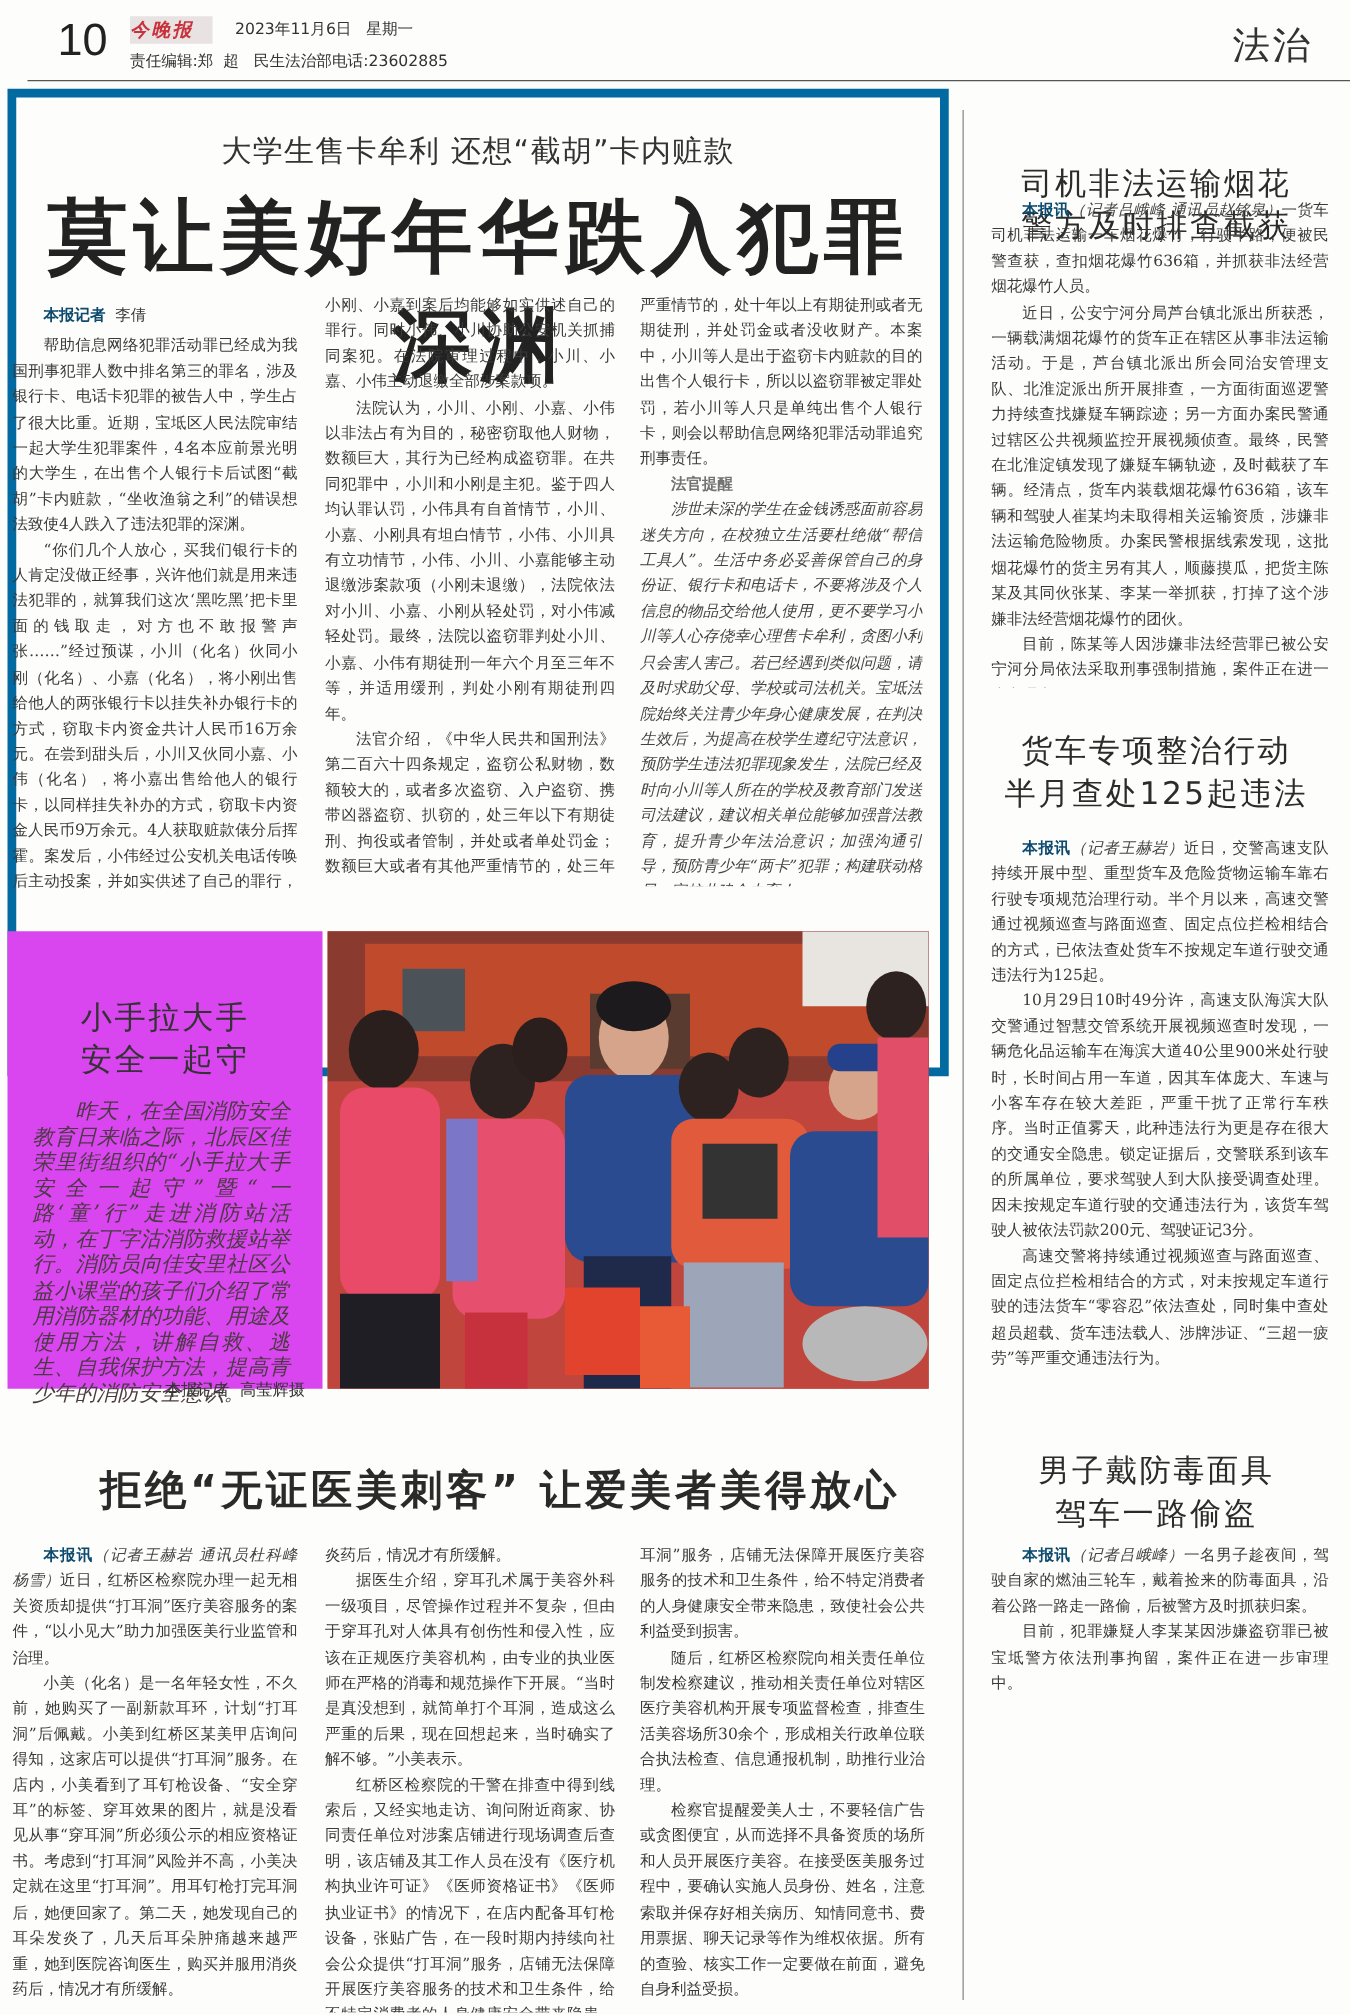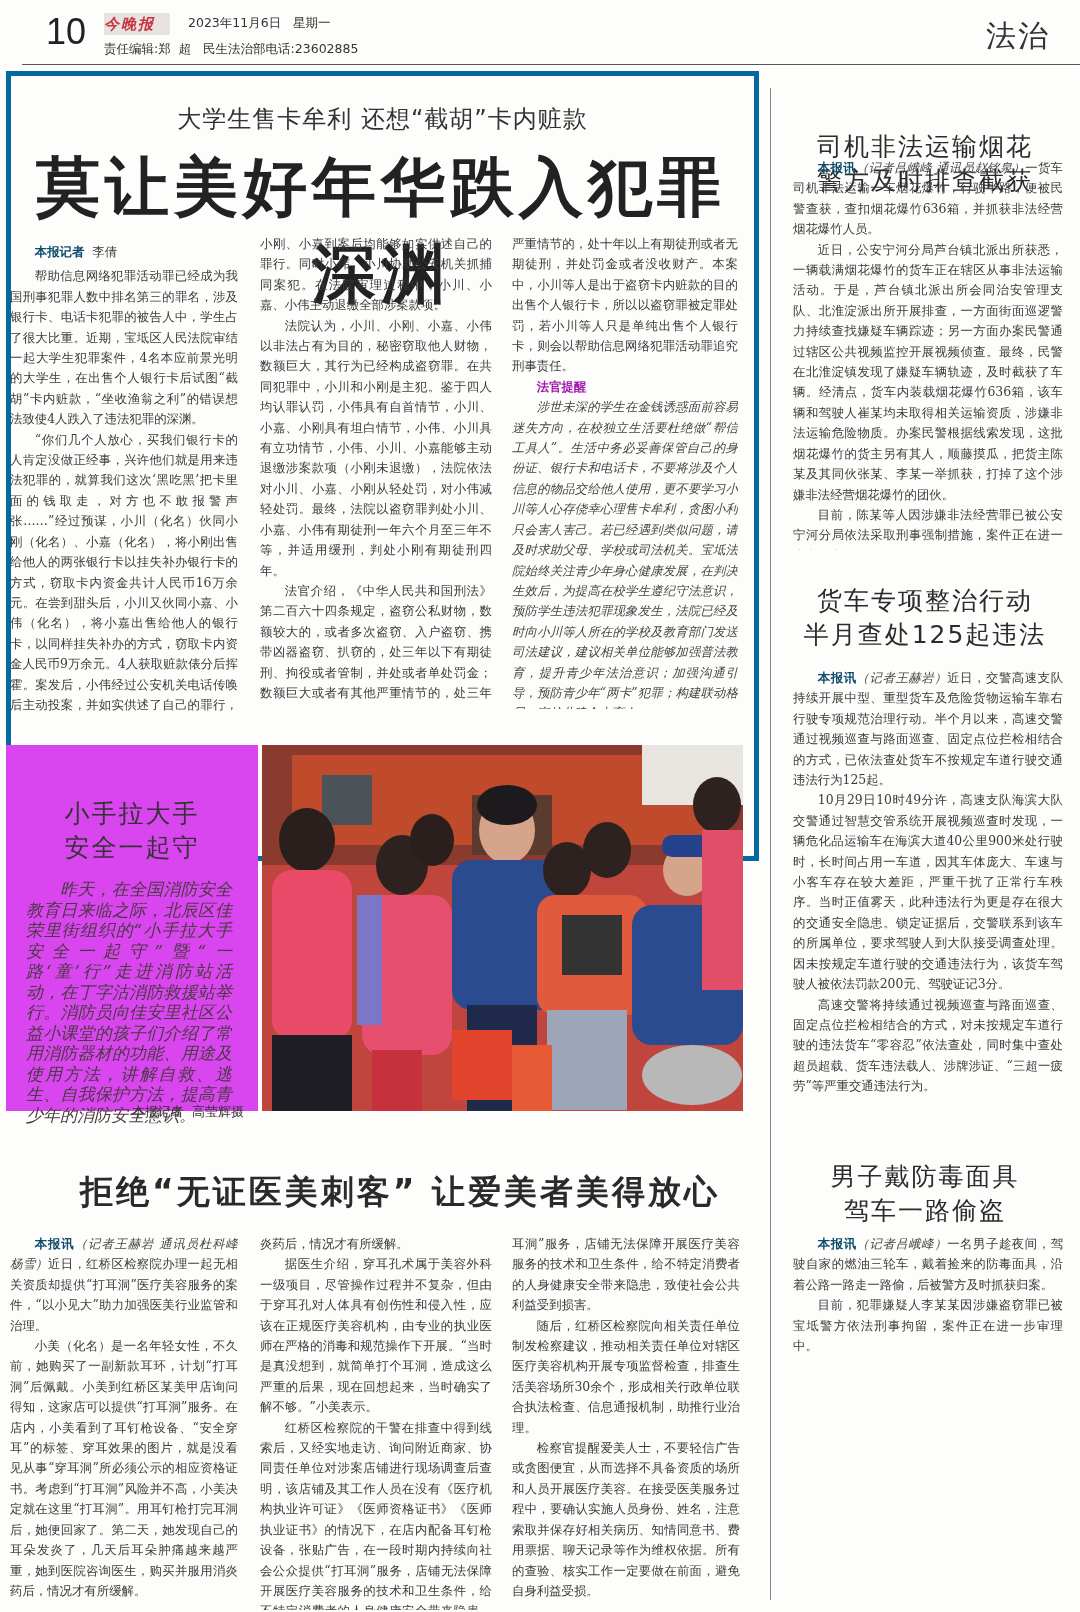--- a/index.html
+++ b/index.html
@@ -7,30 +7,30 @@
   body { position: relative; font-family: "DejaVu Sans", sans-serif; color: #2a2a2a; }
 
   .masthead { position: absolute; left: 16px; top: 0; width: 1080px; height: 64px; }
   .page-num { position: absolute; left: 30px; top: 14px; font-family: "Liberation Sans", sans-serif; font-size: 36px; color: #222; line-height: 1; }
   .logo { position: absolute; left: 88px; top: 13px; width: 66px; height: 22px; background: #e8e2e2; color: #c8323c; font-family: "DejaVu Serif", serif; font-size: 15px; font-style: italic; font-weight: bold; letter-spacing: 2px; line-height: 22px; }
   .date-line { position: absolute; left: 172px; top: 15px; font-size: 12.5px; color: #333; white-space: pre; }
   .editor-line { position: absolute; left: 88px; top: 41px; font-size: 12.5px; color: #333; white-space: pre; }
   .section-name { position: absolute; right: 46px; top: 16px; font-size: 30px; color: #333; letter-spacing: 2px; }
   .masthead-rule { position: absolute; left: 6px; top: 64px; width: 1068px; height: 1px; background: #555; }
 
-  .feature-box { position: absolute; left: 6px; top: 71px; width: 753px; height: 790px; border: 5px solid #0369a1; }
+  .feature-box { position: absolute; left: 6px; top: 71px; width: 753px; height: 790px; border: 7px solid #0369a1; }
   .kicker { position: absolute; left: 0; top: 27px; width: 100%; text-align: center; font-size: 24px; color: #333; letter-spacing: 1px; }
   .headline-main { position: absolute; left: 10px; top: 68px; width: 720px; text-align: center; font-size: 64px; font-weight: bold; color: #222; letter-spacing: 5px; }
 
   .col { position: absolute; font-family: "DejaVu Serif", serif; font-size: 12.4px; line-height: 20.4px; color: #3a3a3a; text-align: justify; }
   .col p { text-indent: 2em; }
   .col p.noindent { text-indent: 0; }
   .byline-label { font-family: "DejaVu Sans", sans-serif; font-weight: bold; color: #0c4a6e; margin-top: 40px; }
   .kai { font-style: italic; color: #444; }
-  .subhead { font-family: Liberation Sans, sans-serif; font-weight: bold; color: #a21caf; }
+  .subhead { font-family: Liberation Sans, sans-serif; font-weight: bold; color: #737373; }
 
   .photo-section { position: absolute; left: 6px; top: 745px; width: 752px; height: 366px; }
   .pink-panel { position: absolute; left: 0; top: 0; width: 252px; height: 366px; background: #d946ef; }
   .pink-title { position: absolute; left: 0; top: 52px; width: 252px; text-align: center; font-size: 25px; line-height: 34px; color: #333; letter-spacing: 2px; }
   .pink-body { position: absolute; left: 20px; top: 134px; width: 206px; font-family: "DejaVu Serif", serif; font-style: italic; font-size: 17px; line-height: 20.5px; color: #4a3a42; text-align: justify; }
   .pink-body p { text-indent: 2em; }
   .pink-credit { position: absolute; right: 14px; top: 358px; font-size: 13px; color: #333; white-space: pre; }
   .photo { position: absolute; left: 256px; top: 0; width: 481px; height: 366px; overflow: hidden; background: #b23a34; }
 
   .vrule { position: absolute; left: 770px; top: 88px; width: 1px; height: 1512px; background: #888; }

